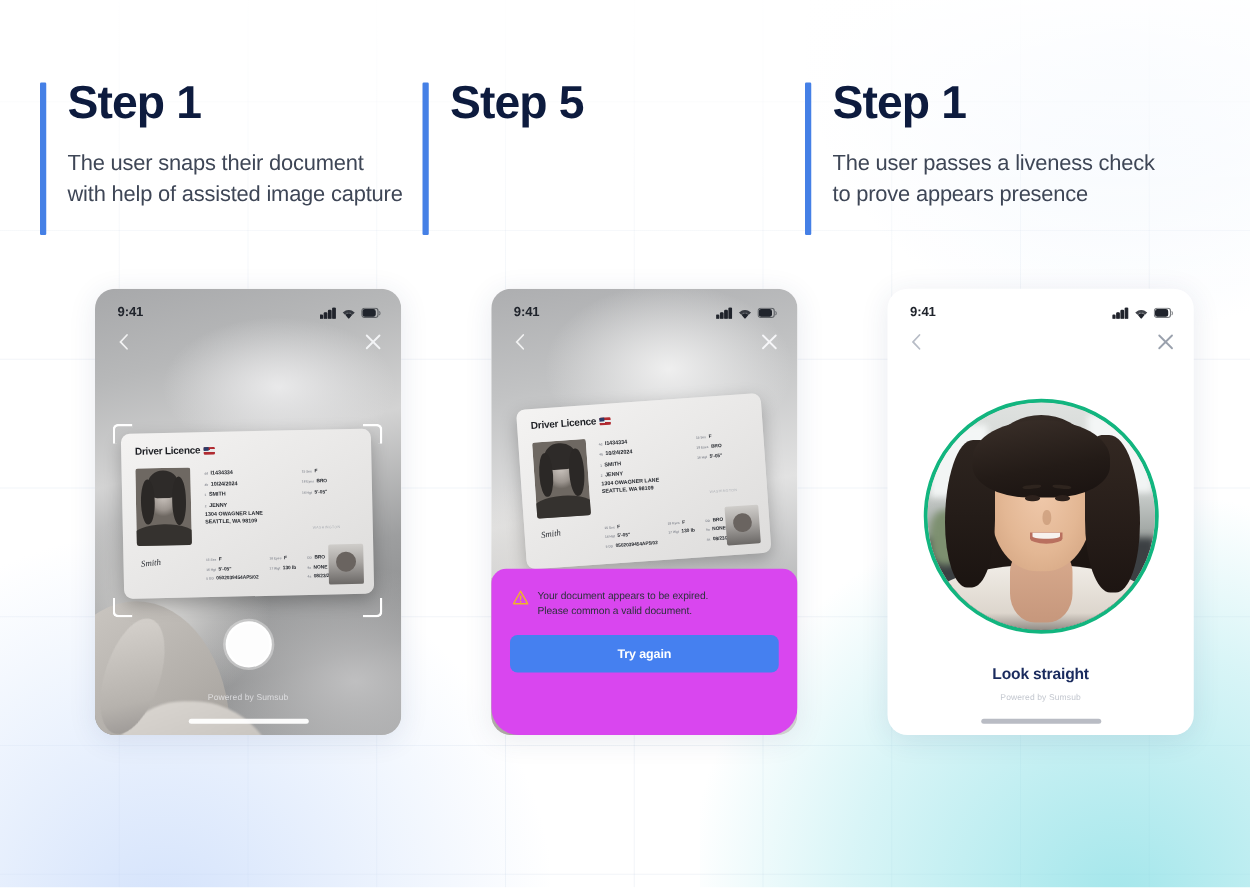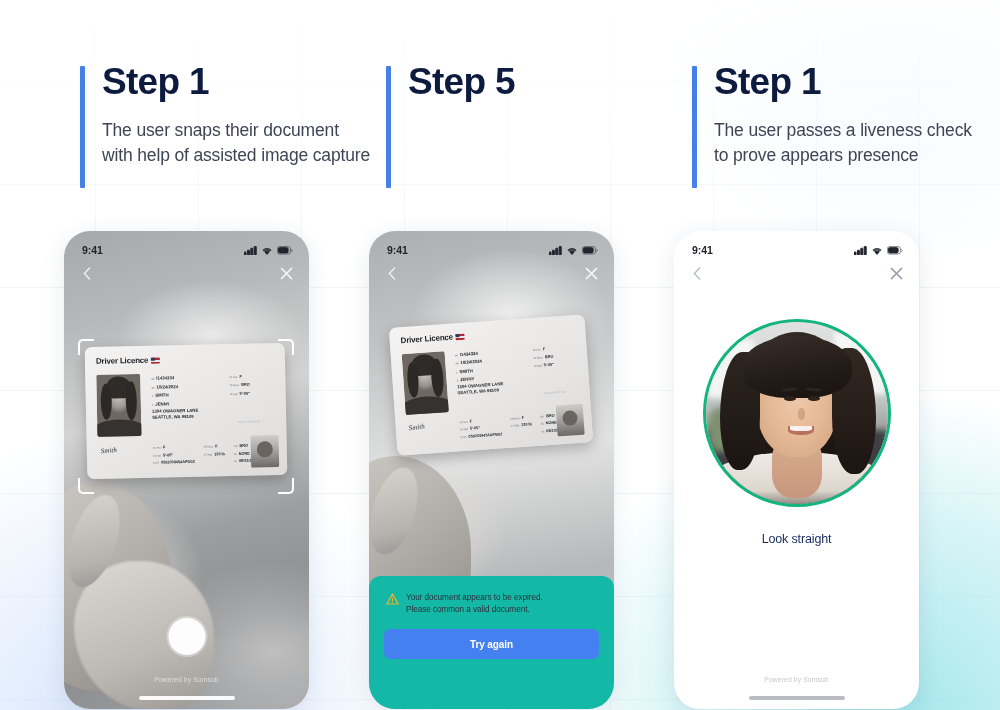--- a/index.html
+++ b/index.html
@@ -51,21 +51,21 @@
     position: absolute;
     left: 0; right: 0; top: 0; height: 300px;
     background: linear-gradient(to bottom, rgba(255,255,255,0.95), rgba(255,255,255,0));
   }
 
   
   .steps {
     position: absolute;
     left: 0; top: 0; right: 0;
     display: flex;
-    padding: 62px 0 0 80px;
+    padding: 62px 0 0 32px;
   }
   .step {
     width: 306px;
     padding-left: 22px;
     position: relative;
   }
   .step-bar {
     position: absolute;
     left: 0; top: 4px;
     width: 5px;
@@ -92,27 +92,28 @@
   
   .phones {
     position: absolute;
     left: 0; top: 231px;
     width: 1000px;
     display: flex;
     padding-left: 64px;
   }
   .phone {
     width: 245px;
-    height: 478px;
+    height: 357px;
     margin-right: 60px;
-    border-radius: 26px;
+    border-radius: 16px;
     overflow: hidden;
     position: relative;
     box-shadow: 0 4px 22px rgba(40,60,110,0.10);
     background: #fff;
+    margin-left: 12px;
   }
   .phone:nth-child(3) { margin-right: 0; }
 
   
   .cam-bg {
     position: absolute; inset: 0;
     background:
       radial-gradient(ellipse 150px 90px at 60% 22%, #e9e9ea 0%, rgba(233,233,234,0) 62%),
       radial-gradient(ellipse 130px 120px at 22% 72%, #d9d8d6 0%, rgba(217,216,214,0) 66%),
       radial-gradient(ellipse 190px 130px at 85% 88%, #bfbfc0 0%, rgba(191,191,192,0) 70%),
@@ -333,21 +334,21 @@
     z-index: 5;
   }
   .home-ind.on-dark { background: rgba(255,255,255,0.95); }
   .home-ind.on-light { background: #b9bcc4; }
 
   
   .sheet {
     position: absolute;
     left: 0; right: 0; bottom: 0;
     height: 133px;
-    background: #14b8a6;
+    background: #d946ef;
     border-radius: 12px 12px 22px 22px;
     z-index: 7;
     padding: 16px 15px 0 15px;
   }
   .alert-row { display: flex; gap: 7px; align-items: flex-start; padding: 0 2px; }
   .alert-text {
     font-size: 8.2px;
     color: #2c313b;
     line-height: 1.48;
     letter-spacing: -0.05px;
@@ -494,21 +495,21 @@
     position: absolute;
     left: 2px; top: 0; right: 2px; height: 4.5px;
     background: #f7f2ee;
     border-radius: 0 0 40% 40%;
   }
   .liveness-text {
     position: absolute;
     left: 0; right: 0; top: 300px;
     text-align: center;
     font-size: 12.5px;
-    font-weight: normal;
+    font-weight: bold;
     color: #1a2b5e;
     line-height: 1.32;
     letter-spacing: -0.15px;
     z-index: 5;
   }
 </style>
 </head>
 <body>
 
 <div class="bg-root">

